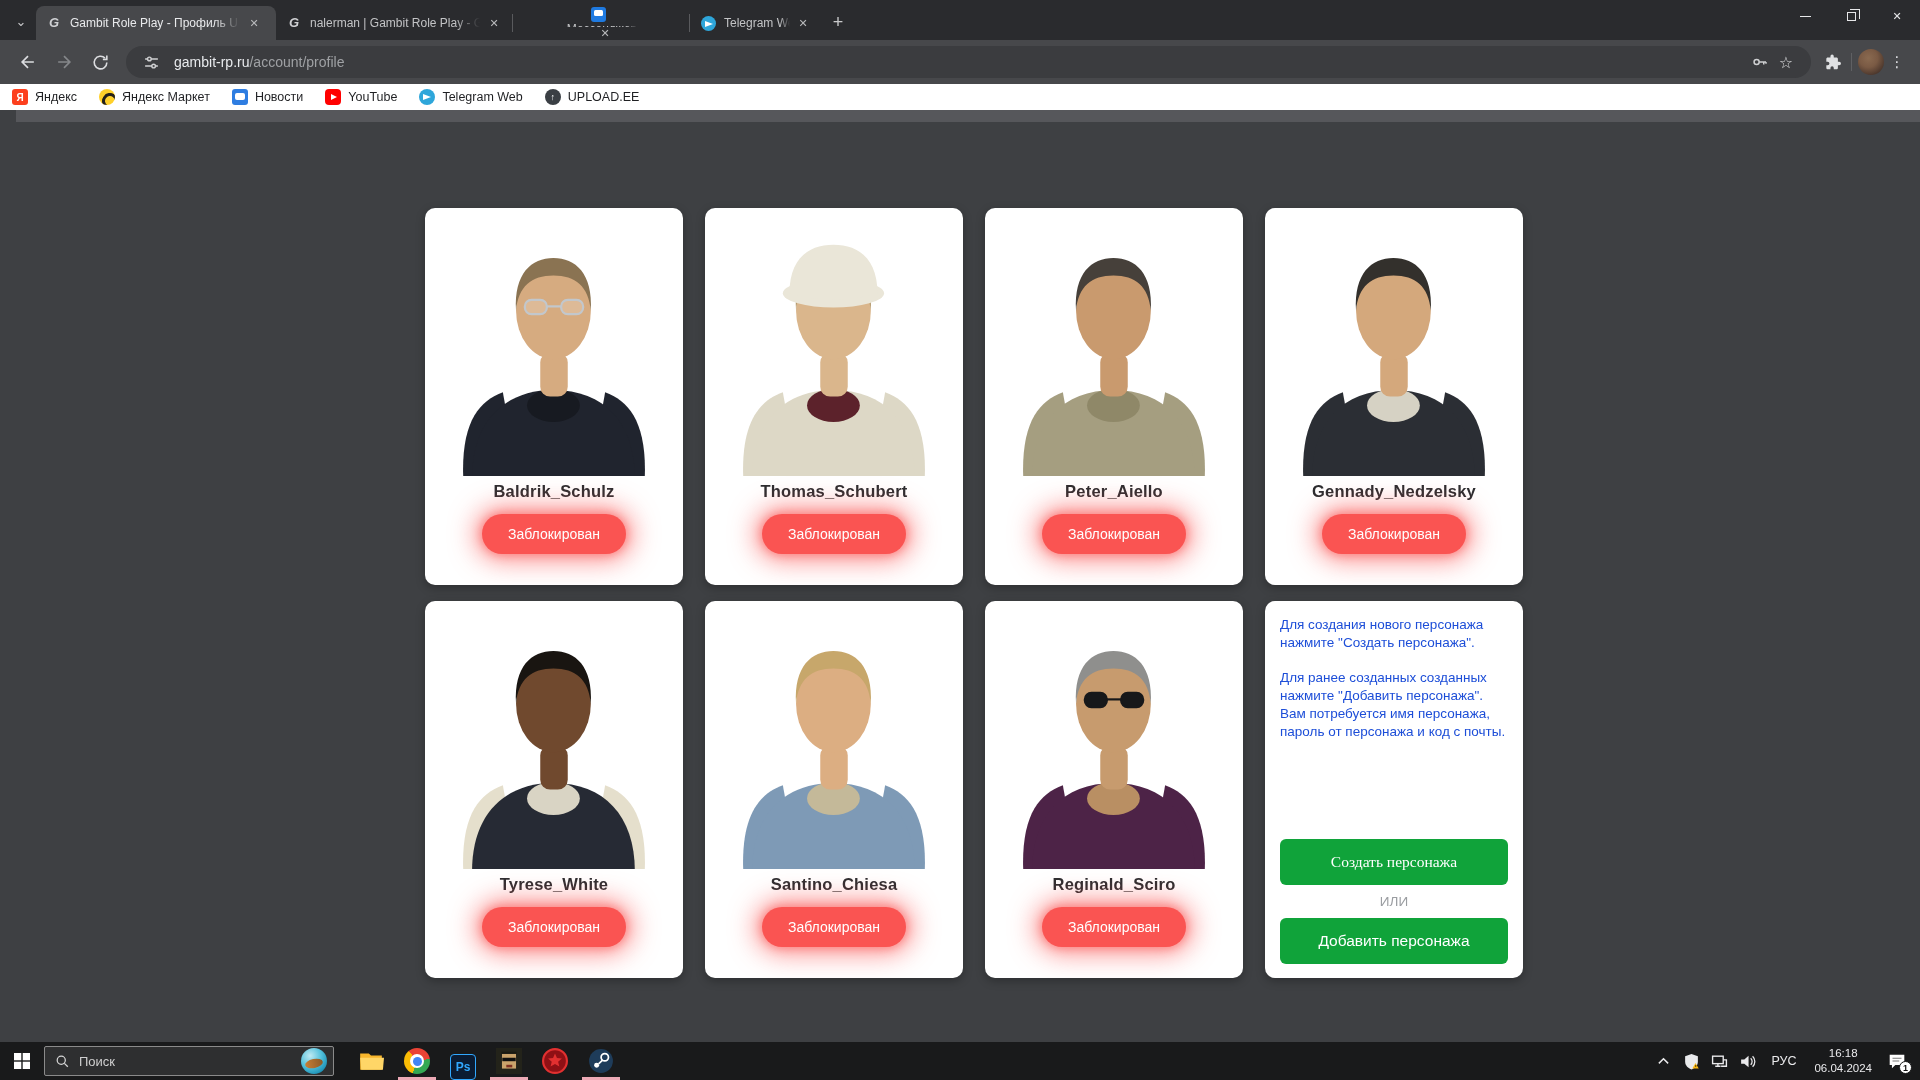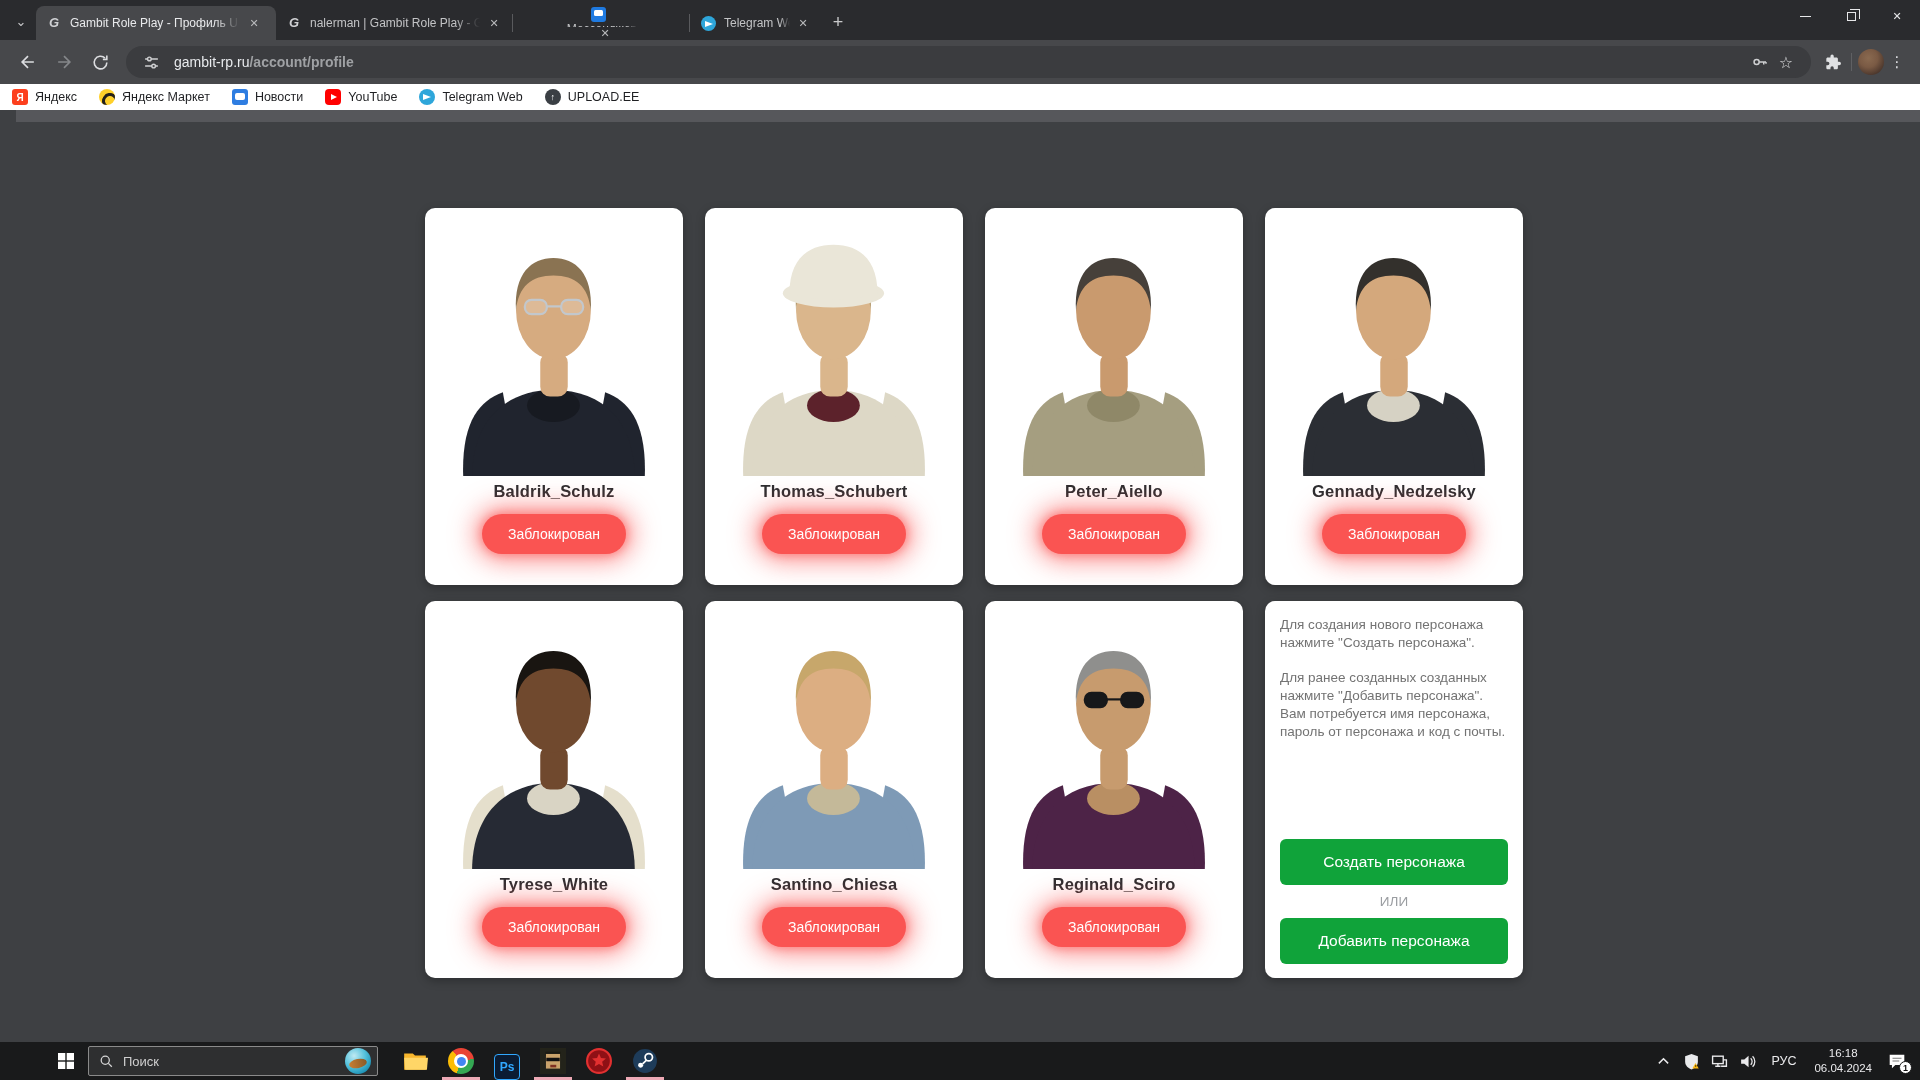--- a/index.html
+++ b/index.html
@@ -45,21 +45,21 @@
   
   .toolbar { position:absolute; top:40px; left:0; right:0; height:44px; background:#47484b;
     display:flex; align-items:center; padding:0 10px; }
   .navbtn { width:30px; height:30px; margin:0 3px; display:flex; align-items:center;
     justify-content:center; border-radius:50%; }
   .navbtn svg { stroke:#dcdde0; }
   .navbtn.dim svg { stroke:#85878a; }
   .omnibox { flex:1; height:32px; background:#3b3c3f; border-radius:16px; margin:0 8px;
     display:flex; align-items:center; padding:0 12px; }
   .omnibox .url { font-size:14px; margin-left:10px; flex:1; white-space:nowrap; overflow:hidden; }
-  .url .host { color:#e8eaed; } .url .path { color:#9fa1a4;font-weight:bold; }
+  .url .host { color:#e8eaed; } .url .path { color:#9fa1a4; }
   .obicon { width:26px; height:26px; display:flex; align-items:center; justify-content:center; }
   .star-glyph { font-size:16px; color:#d7d8da; }
   .tb-right { display:flex; align-items:center; }
   .sep-v { width:1px; height:18px; background:#5f6063; margin:0 6px; }
   .avatar { width:26px; height:26px; border-radius:50%;
     background:radial-gradient(circle at 40% 35%,#8a6p50,#7a5a44 40%,#46332a 80%,#332520); }
   .avatar { background:radial-gradient(circle at 40% 35%,#8a6a50,#7a5a44 40%,#46332a 80%,#332520); }
   .kebab { font-size:15px; color:#dcdde0; width:26px; text-align:center; }
 
   
@@ -110,29 +110,29 @@
   .p-glasses line { stroke:#c2c7cc; stroke-width:2; }
   .dark-glasses .p-glasses rect { fill:#17181a; stroke:#17181a; }
   .dark-glasses .p-glasses line { stroke:#17181a; }
   .no-glasses .p-glasses { display:none; }
   .p-hat { fill:var(--hat); }
   .no-hat .p-hat { display:none; }
 
   
   .info-card { background:#fff; border-radius:10px; box-shadow:0 3px 10px rgba(0,0,0,.28);
     padding:15px 15px 14px; display:flex; flex-direction:column; }
-  .info-card p { font-size:13.5px; line-height:1.33; color:#737373; margin-bottom:17px; }
+  .info-card p { font-size:13.5px; line-height:1.33; color:#1d4ed8; margin-bottom:17px; }
   .green-btn { height:46px; border:none; border-radius:6px; background:var(--green,#10a33a);
     color:#fff; font-size:15.5px; font-family:"Liberation Sans",sans-serif; width:100%; }
-  .btn-create { margin-top:auto; }
+  .btn-create { margin-top:auto;font-family:Liberation Serif, serif; }
   .or-label { text-align:center; color:#9a9da1; font-size:13.5px; margin:9px 0; }
 
   
   .taskbar { position:absolute; bottom:0; left:0; right:0; height:38px; background:#191a1b;
-    display:flex; align-items:center;padding-left:44px; }
+    display:flex; align-items:center; }
   .start { width:44px; height:38px; display:flex; align-items:center; justify-content:center; }
   .searchbox { width:290px; height:30px; background:#2e2f30; border:1px solid #8a8a8a;
     border-radius:2px; display:flex; align-items:center; padding:0 6px 0 10px; gap:9px; }
   .searchbox .ph { color:#cfcfcf; font-size:13px; flex:1; }
   .weather-blob { width:26px; height:26px; border-radius:50%; position:relative; overflow:hidden;
     background:radial-gradient(circle at 35% 30%,#bfeaf2,#53c1dc 45%,#1187ad 85%); }
   .weather-blob::after { content:""; position:absolute; left:4px; top:11px; width:18px; height:9px;
     border-radius:50%; background:linear-gradient(90deg,#c97f35,#8a5a28); transform:rotate(-12deg); }
   .apps { display:flex; margin-left:14px; }
   .appslot { width:46px; height:38px; display:flex; align-items:center; justify-content:center;

